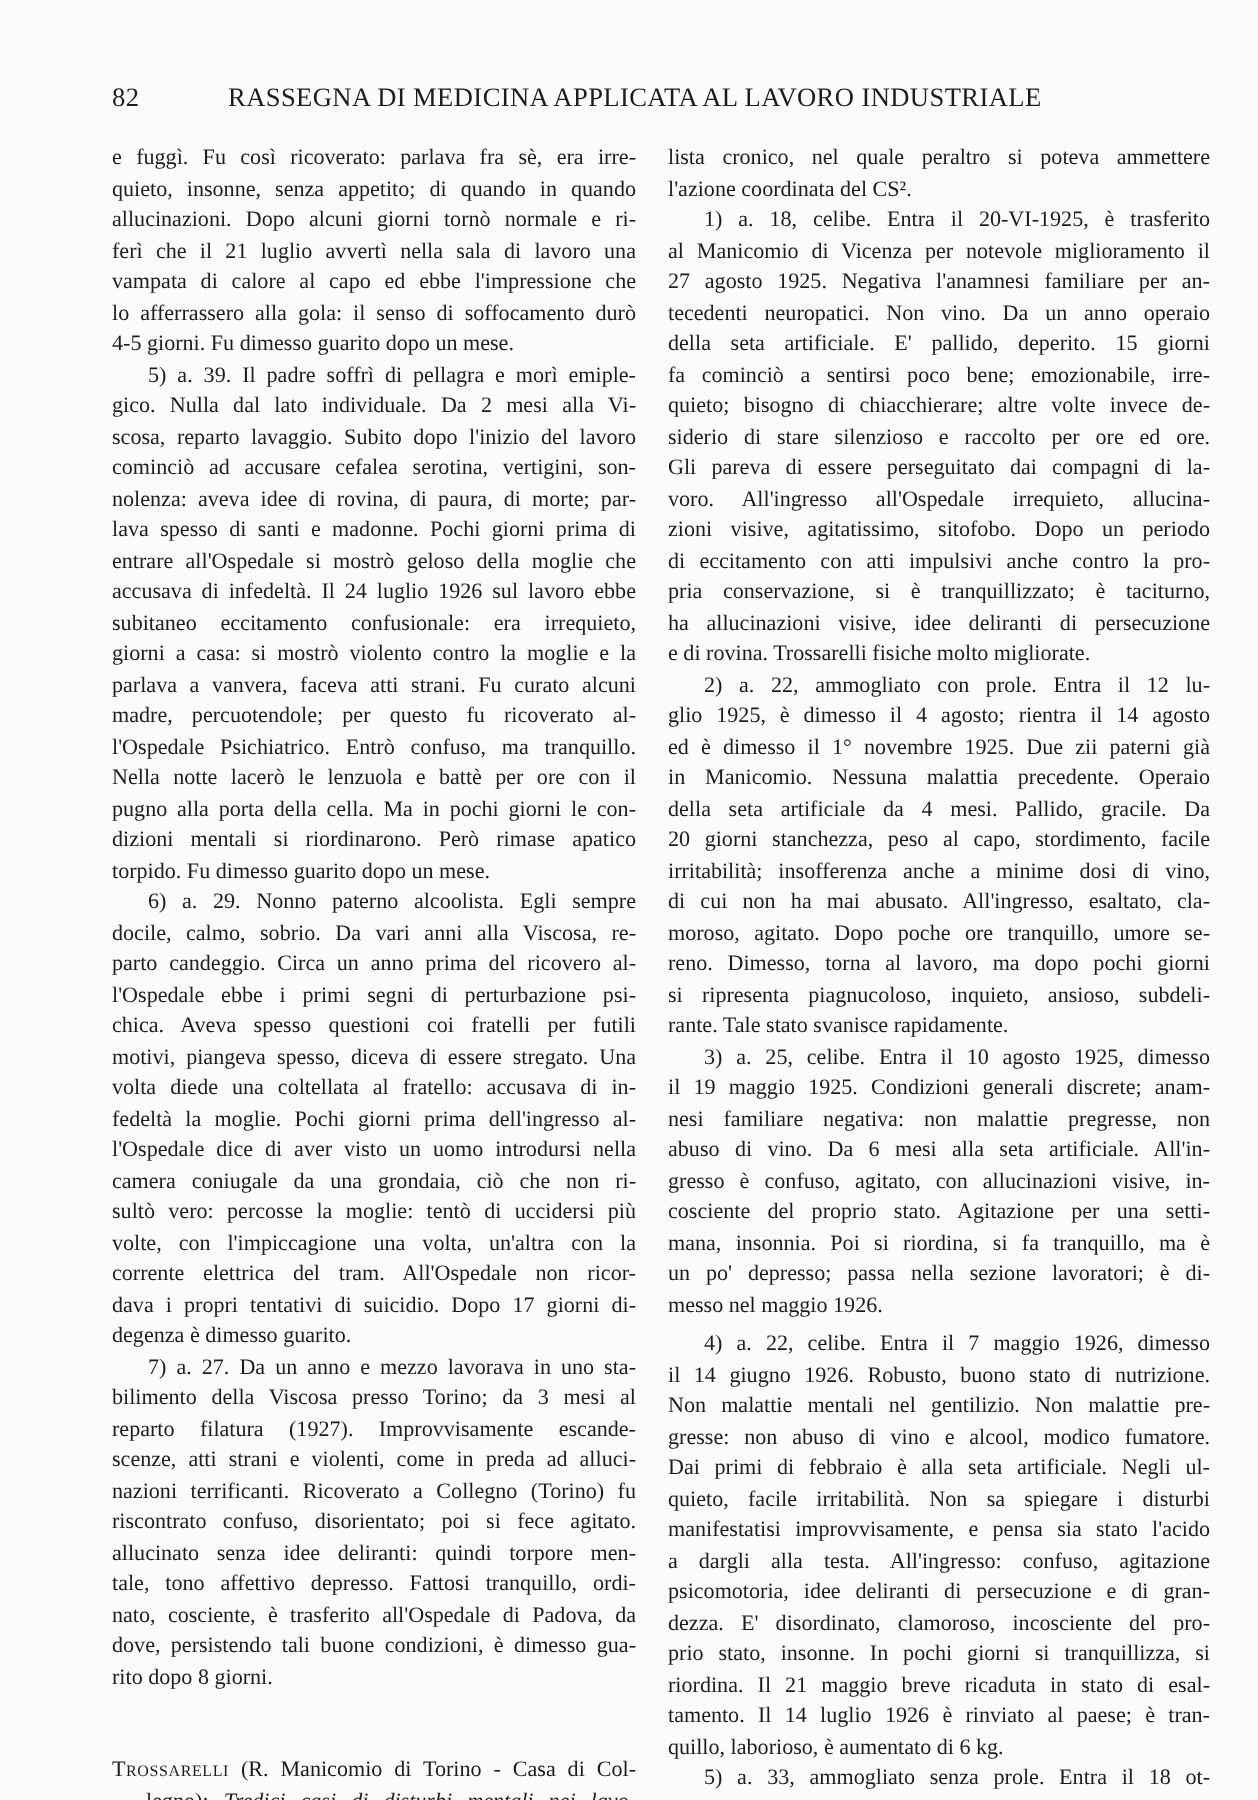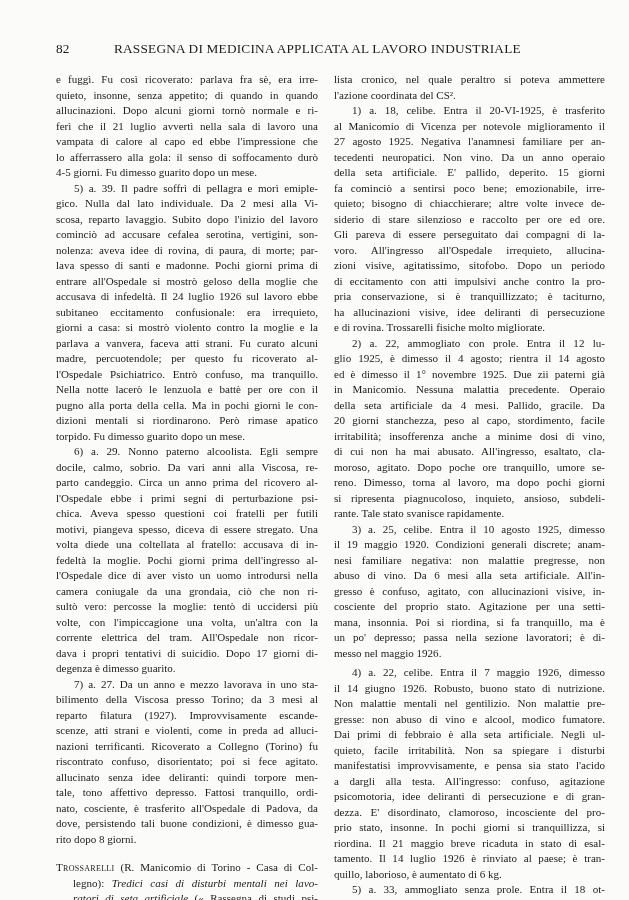--- a/index.html
+++ b/index.html
@@ -19,21 +19,21 @@
   }
   .col-left { left: 56px; width: 262px; }
   .col-right { left: 334px; width: 271px; }
   .ln { display: block; white-space: nowrap; text-align: justify; text-align-last: justify; height: 15.5px; }
   .ln.last { text-align-last: left; }
   .ind { padding-left: 18px; }
   .gap { height: 4px; }
   .gapL { height: 13px; }
   .ref { padding-left: 0; }
   .ref .ln { padding-left: 17px; }
-  .ref .ln.first { padding-left: 0; }
+  .ref .ln.first { padding-left: 0; margin-top: 18px; }
   .sc { font-variant: small-caps; letter-spacing: 0.3px; }
   .it { font-style: italic; }
 </style>
 </head>
 <body>
 
 <div class="header">
   <span class="page-num">82</span>
   <span class="running-title">RASSEGNA DI MEDICINA APPLICATA AL LAVORO INDUSTRIALE</span>
 </div>
@@ -138,21 +138,21 @@
       <span class="ln">20 giorni stanchezza, peso al capo, stordimento, facile</span>
       <span class="ln">irritabilità; insofferenza anche a minime dosi di vino,</span>
       <span class="ln">di cui non ha mai abusato. All'ingresso, esaltato, cla-</span>
       <span class="ln">moroso, agitato. Dopo poche ore tranquillo, umore se-</span>
       <span class="ln">reno. Dimesso, torna al lavoro, ma dopo pochi giorni</span>
       <span class="ln">si ripresenta piagnucoloso, inquieto, ansioso, subdeli-</span>
       <span class="ln last">rante. Tale stato svanisce rapidamente.</span>
     </div>
   <div>
       <span class="ln ind">3) a. 25, celibe. Entra il 10 agosto 1925, dimesso</span>
-      <span class="ln">il 19 maggio 1920. Condizioni generali discrete; anam-</span>
+      <span class="ln">il 19 maggio 1925. Condizioni generali discrete; anam-</span>
       <span class="ln">nesi familiare negativa: non malattie pregresse, non</span>
       <span class="ln">abuso di vino. Da 6 mesi alla seta artificiale. All'in-</span>
       <span class="ln">gresso è confuso, agitato, con allucinazioni visive, in-</span>
       <span class="ln">cosciente del proprio stato. Agitazione per una setti-</span>
       <span class="ln">mana, insonnia. Poi si riordina, si fa tranquillo, ma è</span>
       <span class="ln">un po' depresso; passa nella sezione lavoratori; è di-</span>
       <span class="ln last">messo nel maggio 1926.</span>
     </div>
   <div class="gap"></div>
   <div>

